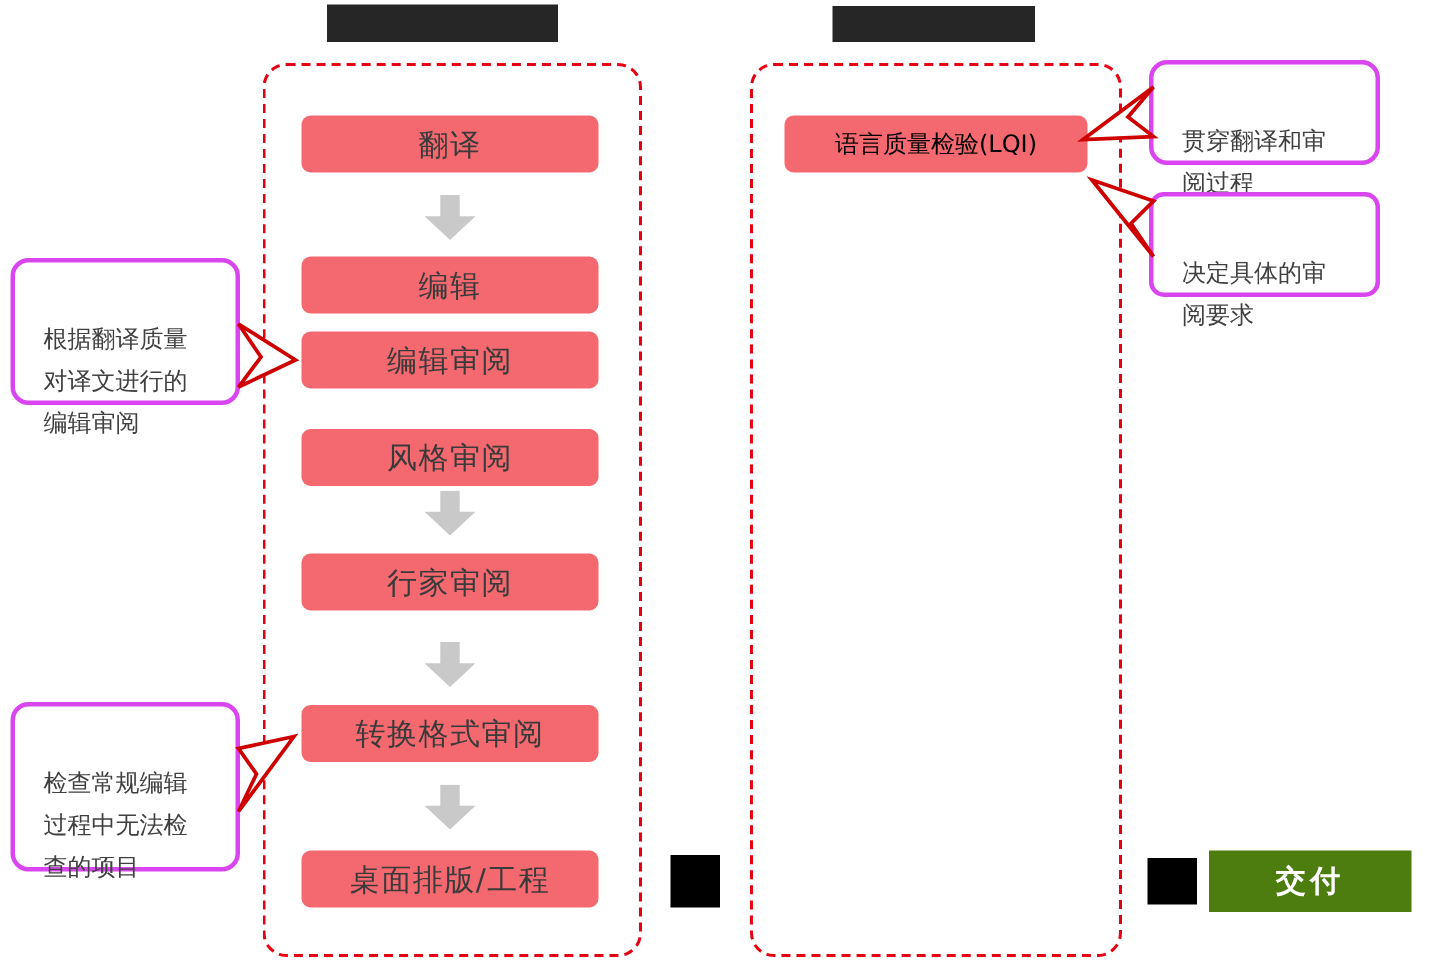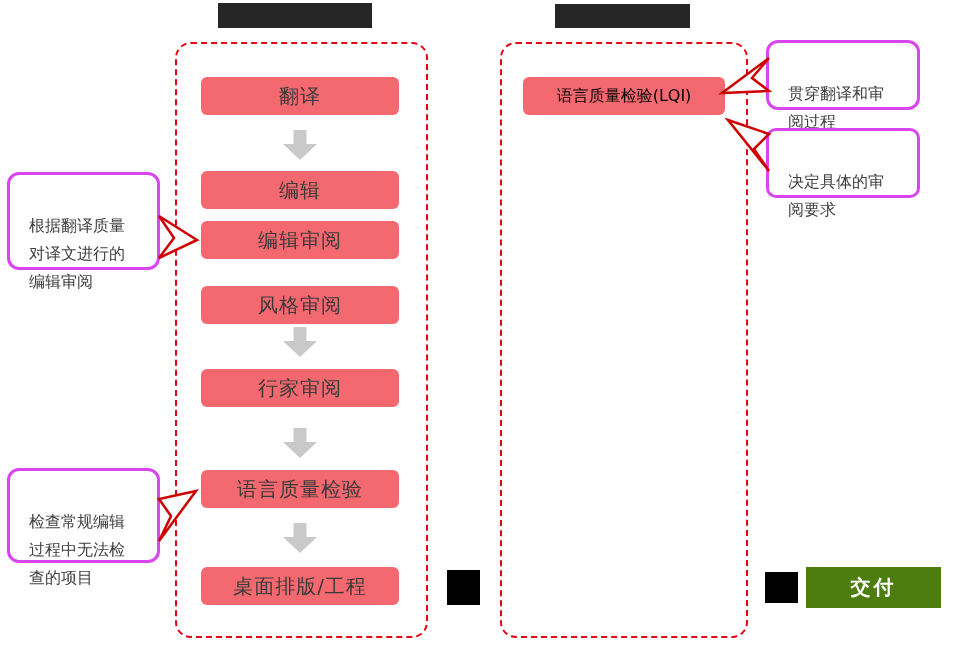--- a/index.html
+++ b/index.html
@@ -68,21 +68,21 @@
     <span>风格审阅</span>
   </div>
   <div class="abs flow-arrow" style="top:327px;"></div>
 
   <div class="abs node" style="top:369px;">
     <span>行家审阅</span>
   </div>
   <div class="abs flow-arrow" style="top:428px;"></div>
 
   <div class="abs node" style="top:470px;">
-    <span>语言质量检验</span>
+    <span>转换格式审阅</span>
   </div>
   <div class="abs flow-arrow" style="top:523px;"></div>
 
   <div class="abs node" style="top:567px;">
     <span>桌面排版/工程</span>
   </div>
 
   <div class="abs lqi">
     <span>语言质量检验(LQI)</span>
   </div>
@@ -93,21 +93,21 @@
   </div>
   <div class="abs callout co-right" style="top:128px;border-radius:10px;">
     <span class="txt">决定具体的审
 阅要求</span>
   </div>
   <div class="abs callout co-left" style="top:172px;height:98px;">
     <span class="txt">根据翻译质量
 对译文进行的
 编辑审阅</span>
   </div>
-  <div class="abs callout co-left" style="top:468px;height:95px;">
+  <div class="abs callout co-left" style="top:468px;height:113px;">
     <span class="txt">检查常规编辑
 过程中无法检
 查的项目</span>
   </div>
 
   <svg class="abs tails" width="960" height="645" viewBox="0 0 960 645">
     <path d="M722,93 L769,58 L752,78 L769,91 Z" fill="#ffffff" stroke="#ce0000" stroke-width="2.5" stroke-linejoin="miter"></path>
     <path d="M728,120 L769,134 L754,149 L769,171 Z" fill="#ffffff" stroke="#ce0000" stroke-width="2.5" stroke-linejoin="miter"></path>
     <path d="M197,240 L159,216 L174,238 L159,258 Z" fill="#ffffff" stroke="#ce0000" stroke-width="2.5" stroke-linejoin="miter"></path>
     <path d="M196,491 L159,499 L171,516 L159,541 Z" fill="#ffffff" stroke="#ce0000" stroke-width="2.5" stroke-linejoin="miter"></path>

